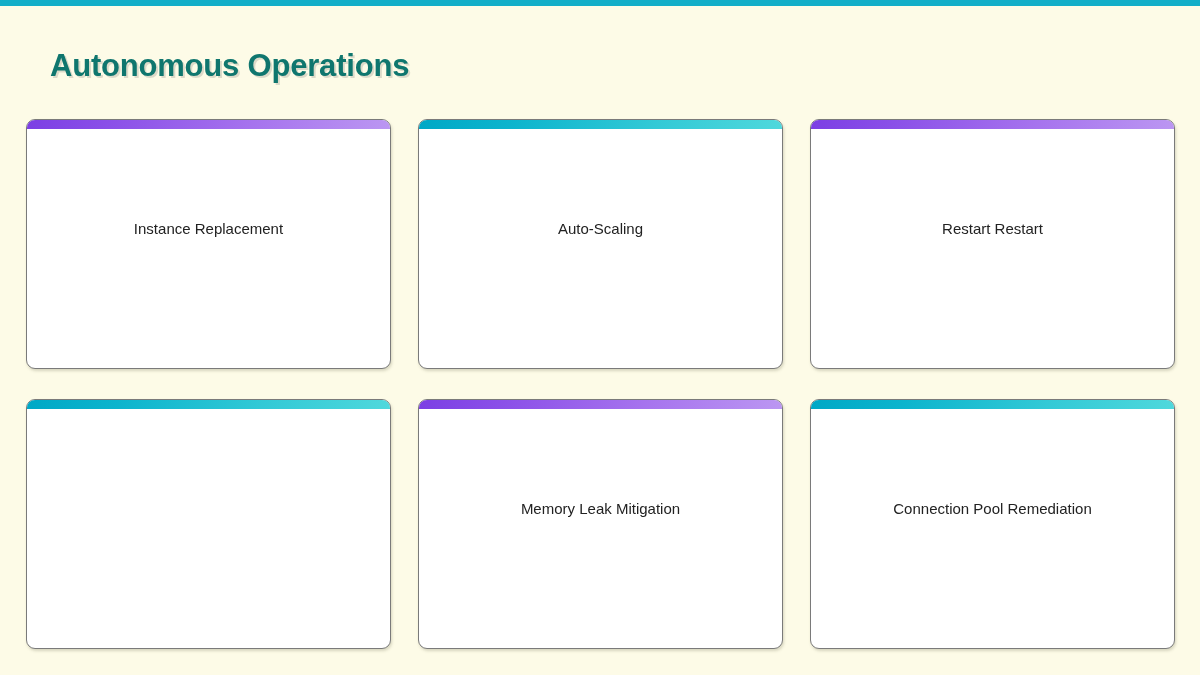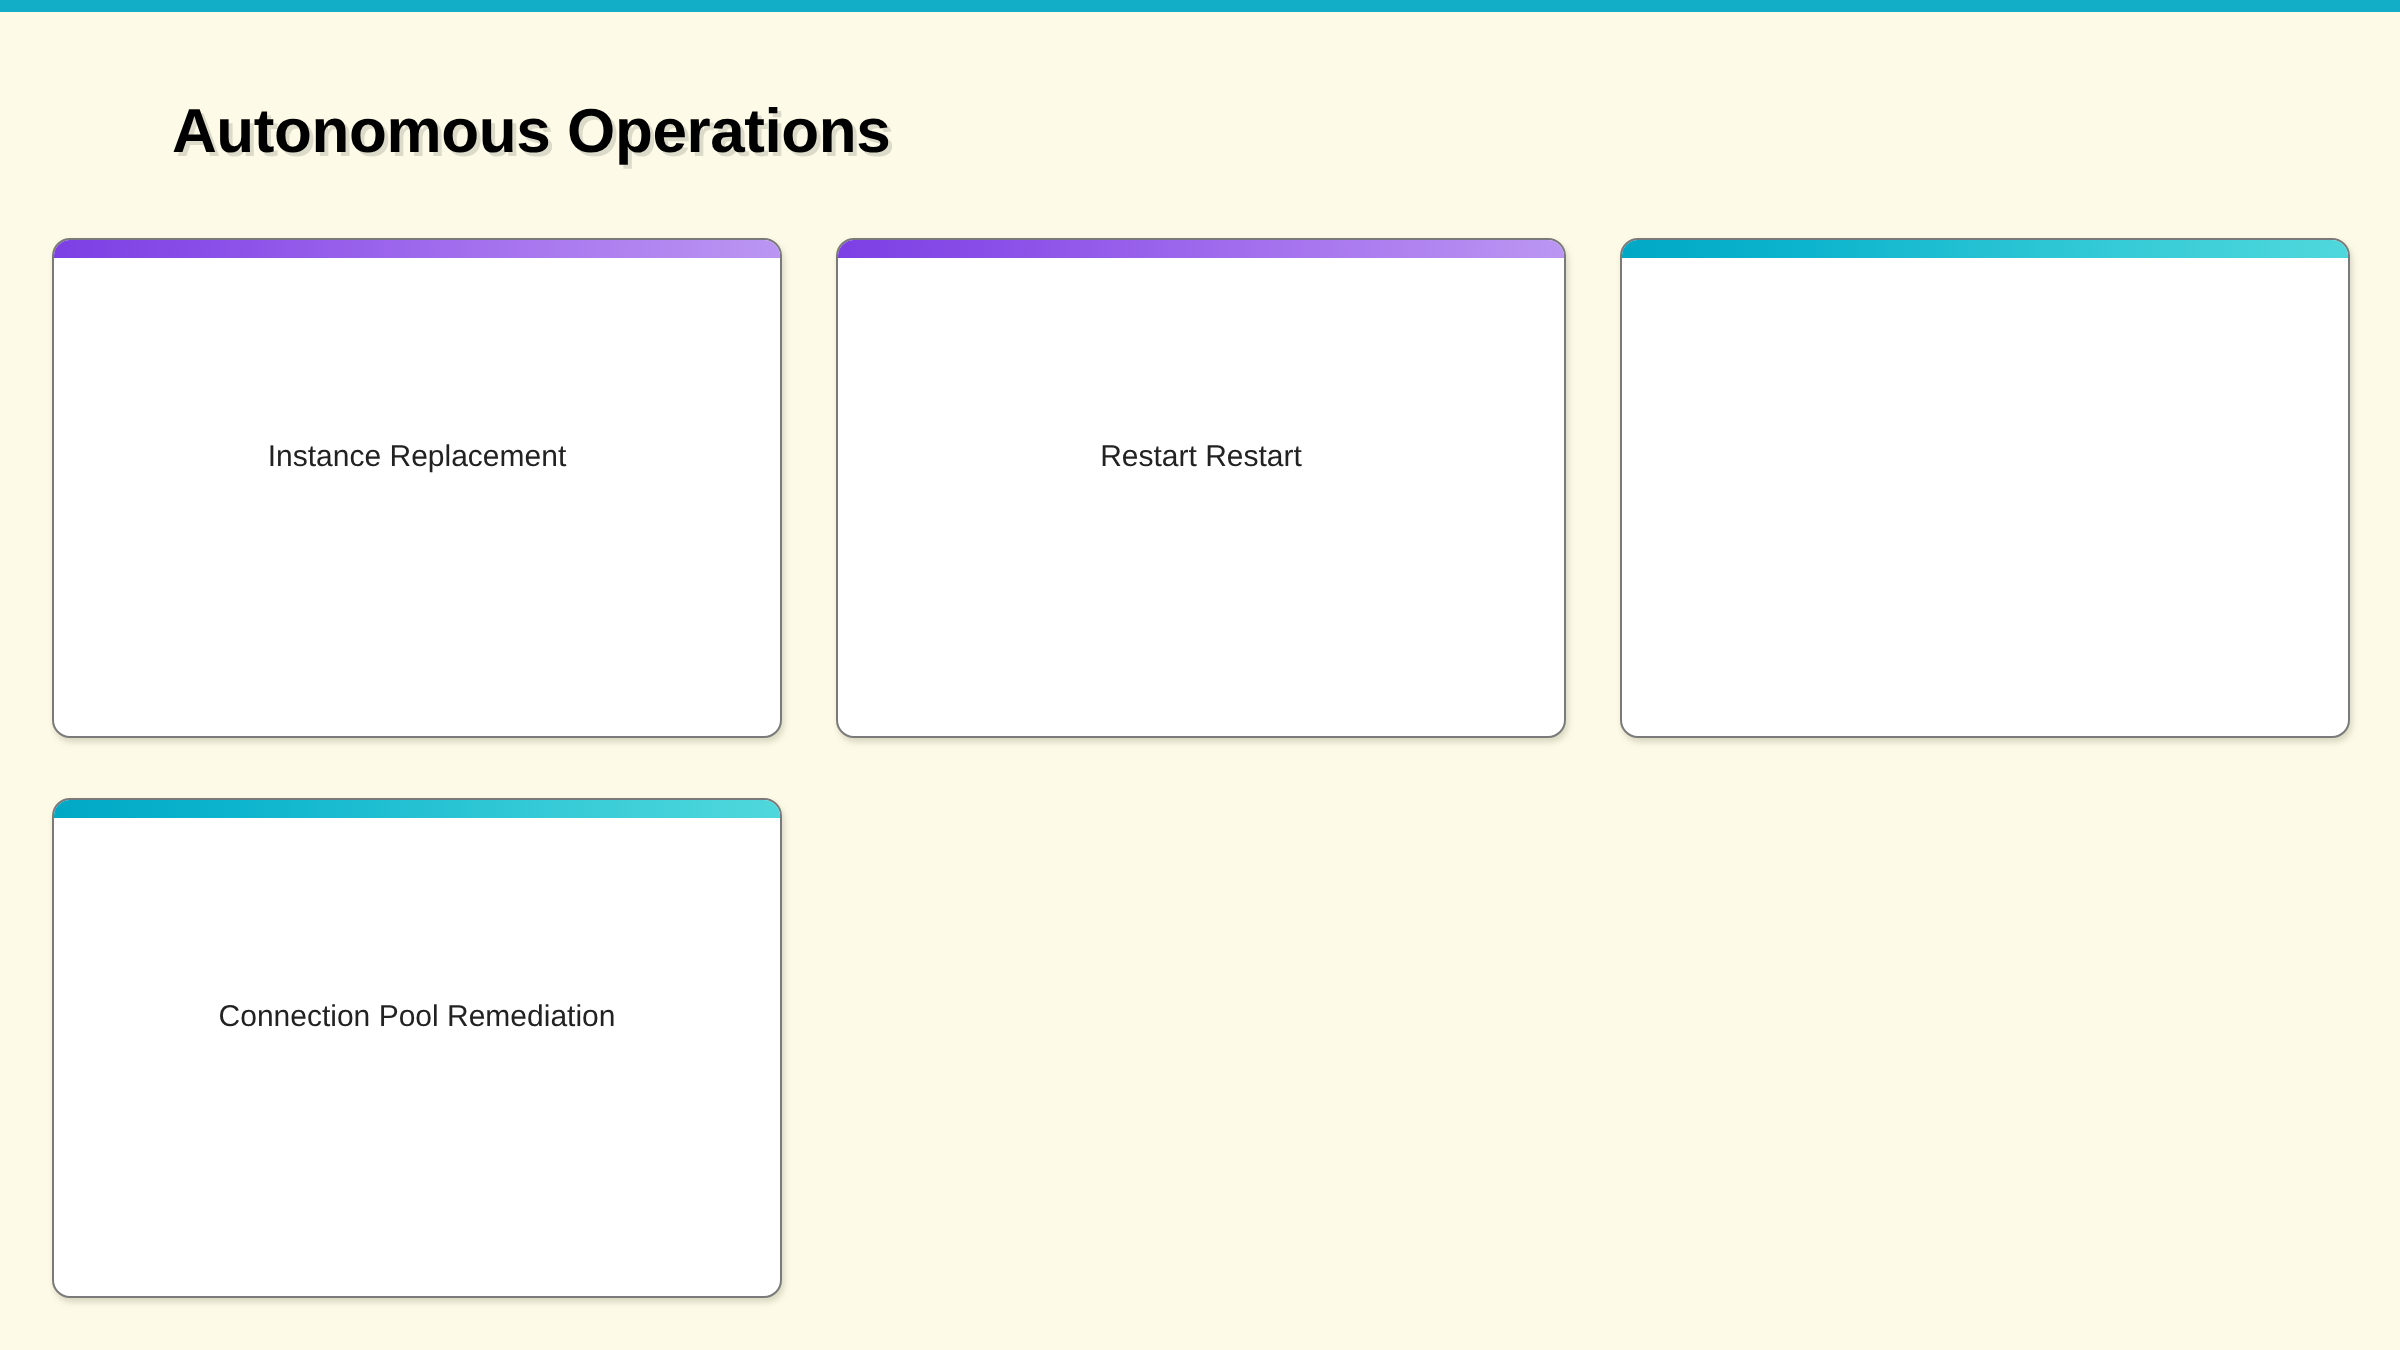--- a/index.html
+++ b/index.html
@@ -29,25 +29,24 @@
     width: 1200px;
     height: 6px;
     background: #12aec8;
   }
   #page-title {
     position: absolute;
     top: 27px;
     left: 50px;
     font-size: 31px;
     font-weight: bold;
-    color: #000000;
+    color: #0f766e;
     letter-spacing: -0.2px;
     text-shadow: 2px 2px 0 rgba(0,0,0,0.13);
     white-space: nowrap;
-    margin-left: 36px;
   }
   #card-grid {
     position: absolute;
     top: 119px;
     left: 26px;
     width: 1148px;
     display: grid;
     grid-template-columns: repeat(3, 365px);
     grid-template-rows: 250px 250px;
     column-gap: 27px;
@@ -98,30 +97,38 @@
 
   <h1 id="page-title">Autonomous Operations</h1>
 
   <div id="card-grid">
 
     <div class="op-card">
       <div class="op-card-accent accent-purple"></div>
       <div class="op-card-label">Instance Replacement</div>
     </div>
 
+    <div class="op-card">
+      <div class="op-card-accent accent-teal"></div>
+      <div class="op-card-label">Auto-Scaling</div>
+    </div>
 
     <div class="op-card">
       <div class="op-card-accent accent-purple"></div>
       <div class="op-card-label">Restart Restart</div>
     </div>
 
     <div class="op-card">
       <div class="op-card-accent accent-teal"></div>
     </div>
 
+    <div class="op-card">
+      <div class="op-card-accent accent-purple"></div>
+      <div class="op-card-label">Memory Leak Mitigation</div>
+    </div>
 
     <div class="op-card">
       <div class="op-card-accent accent-teal"></div>
       <div class="op-card-label">Connection Pool Remediation</div>
     </div>
 
   </div>
 </div>
 
 </body></html>

